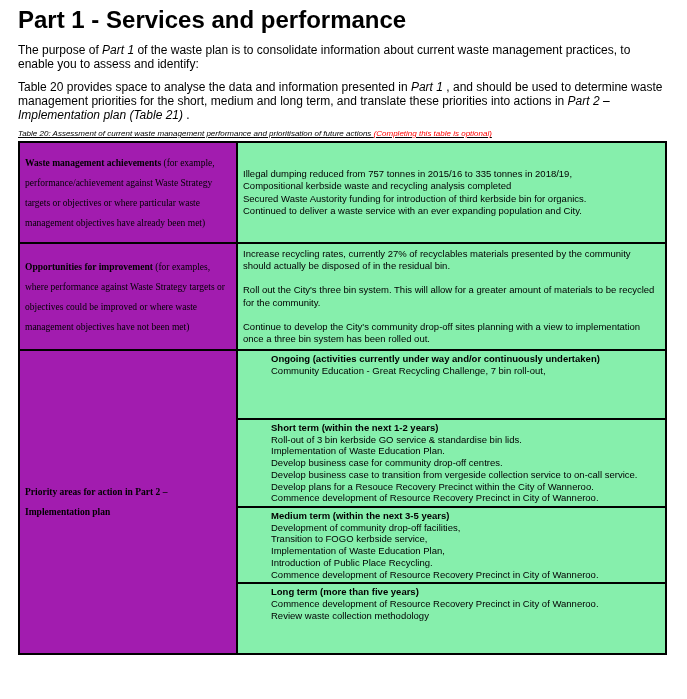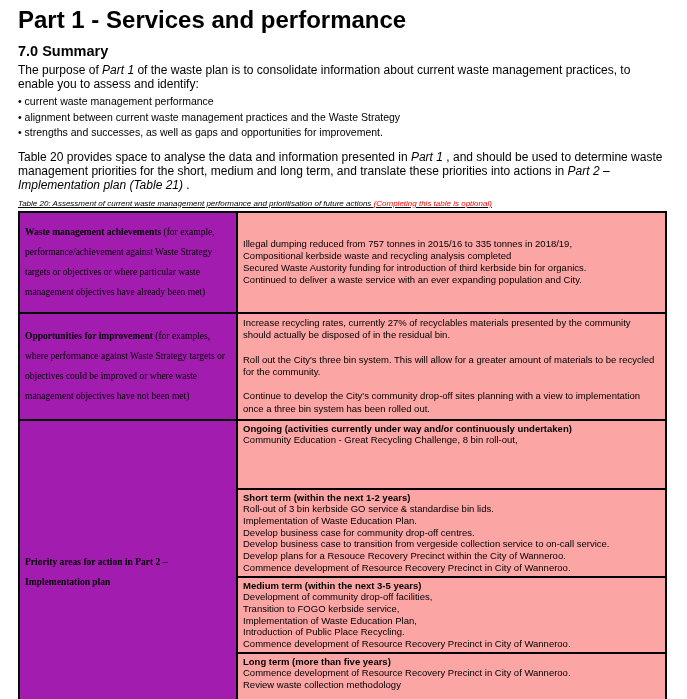--- a/index.html
+++ b/index.html
@@ -18,47 +18,43 @@
   .bullets { font-size:10.5px; line-height:15.5px; white-space:pre-line; margin:3px 0 0 0; }
   p.spaced { margin-top:9px; }
 
   .caption { font-size:8px; font-style:italic; margin:7px 0 3px 0;text-decoration:underline; }
   .caption .red { color:#ff0000; }
 
   table.t20 { border-collapse:collapse; width:647px; table-layout:fixed; margin-top:2px; }
   table.t20, .t20 td { border:2px solid #000; }
   .t20 td { font-size:9.5px; vertical-align:top; padding:2px 5px; overflow:hidden; }
   td.lbl { background:#a21caf; vertical-align:middle; line-height:20px;font-family:Liberation Serif, serif; }
-  td.val { background:#fca5a5; }
+  td.val { background:#86efac; }
   td.cv  { vertical-align:middle; }
   .b { font-weight:bold; }
   .lines { white-space:pre-line; line-height:12.2px; }
-  td.sub .lines, td.sub .subhead { line-height:11.7px; }
+  td.sub .lines, td.sub .subhead { line-height:11.7px;margin-left:28px; }
   .subhead { font-weight:bold; }
 
   tr.r1 { height:101px; }
   tr.r2 { height:107px; }
   tr.r3a { height:69px; }
   tr.r3b { height:88px; }
   tr.r3c { height:72px; }
   tr.r3d { height:71px; }
 </style>
 </head>
 <body>
 
 <div class="page">
 
   <h1 class="title">Part 1 - Services and performance</h1>
-  <h2 class="section">7.0 Summary</h2>
 
   <p class="body"><span>The purpose of </span><i>Part 1</i><span> of the waste plan is to consolidate information about current waste management practices, to enable you to assess and identify:</span></p>
 
-  <div class="bullets">• current waste management performance
-• alignment between current waste management practices and the Waste Strategy
-• strengths and successes, as well as gaps and opportunities for improvement.</div>
 
   <p class="body spaced"><span>Table 20 provides space to analyse the data and information presented in </span><i>Part 1</i><span> , and should be used to determine waste management priorities for the short, medium and long term, and translate these priorities into actions in </span><i>Part 2 – Implementation plan (Table 21)</i><span> .</span></p>
 
   <div class="caption"><span>Table 20: Assessment of current waste management performance and prioritisation of future actions </span><span class="red">(Completing this table is optional)</span></div>
 
   <table class="t20">
     <colgroup>
         <col style="width:218px">
         <col style="width:429px">
       </colgroup>
@@ -79,21 +75,21 @@
 
 Roll out the City's three bin system. This will allow for a greater amount of materials to be recycled for the community.
 
 Continue to develop the City's community drop-off sites planning with a view to implementation once a three bin system has been rolled out.</div>
           </td>
       </tr>
       <tr class="r3a">
         <td class="lbl" rowspan="4"><span class="b">Priority areas for action in Part 2 – Implementation plan</span></td>
         <td class="val sub">
           <div class="subhead">Ongoing (activities currently under way and/or continuously undertaken)</div>
-          <div class="lines">Community Education - Great Recycling Challenge, 8 bin roll-out,</div>
+          <div class="lines">Community Education - Great Recycling Challenge, 7 bin roll-out,</div>
         </td>
       </tr>
       <tr class="r3b">
         <td class="val sub">
           <div class="subhead">Short term (within the next 1-2 years)</div>
           <div class="lines">Roll-out of 3 bin kerbside GO service &amp; standardise bin lids.
 Implementation of Waste Education Plan.
 Develop business case for community drop-off centres.
 Develop business case to transition from vergeside collection service to on-call service.
 Develop plans for a Resouce Recovery Precinct within the City of Wanneroo.

